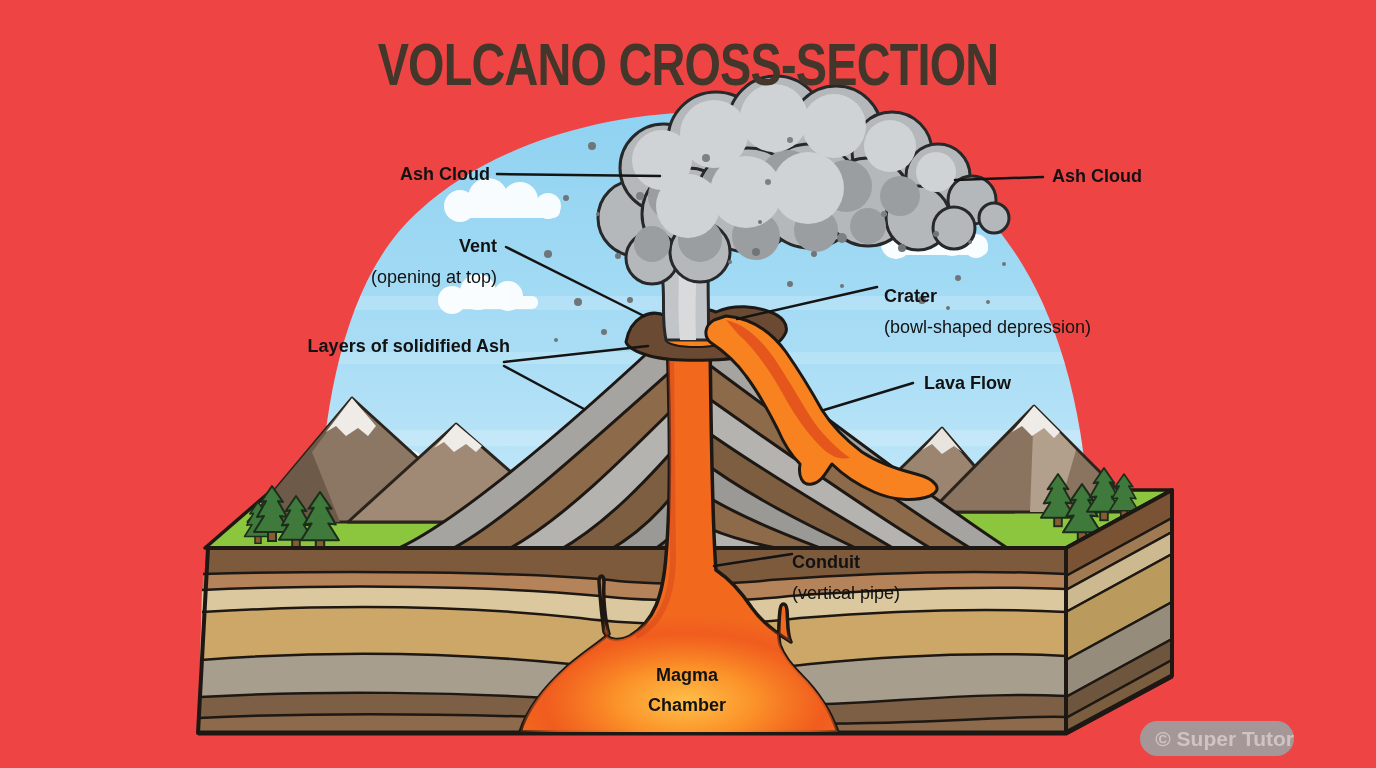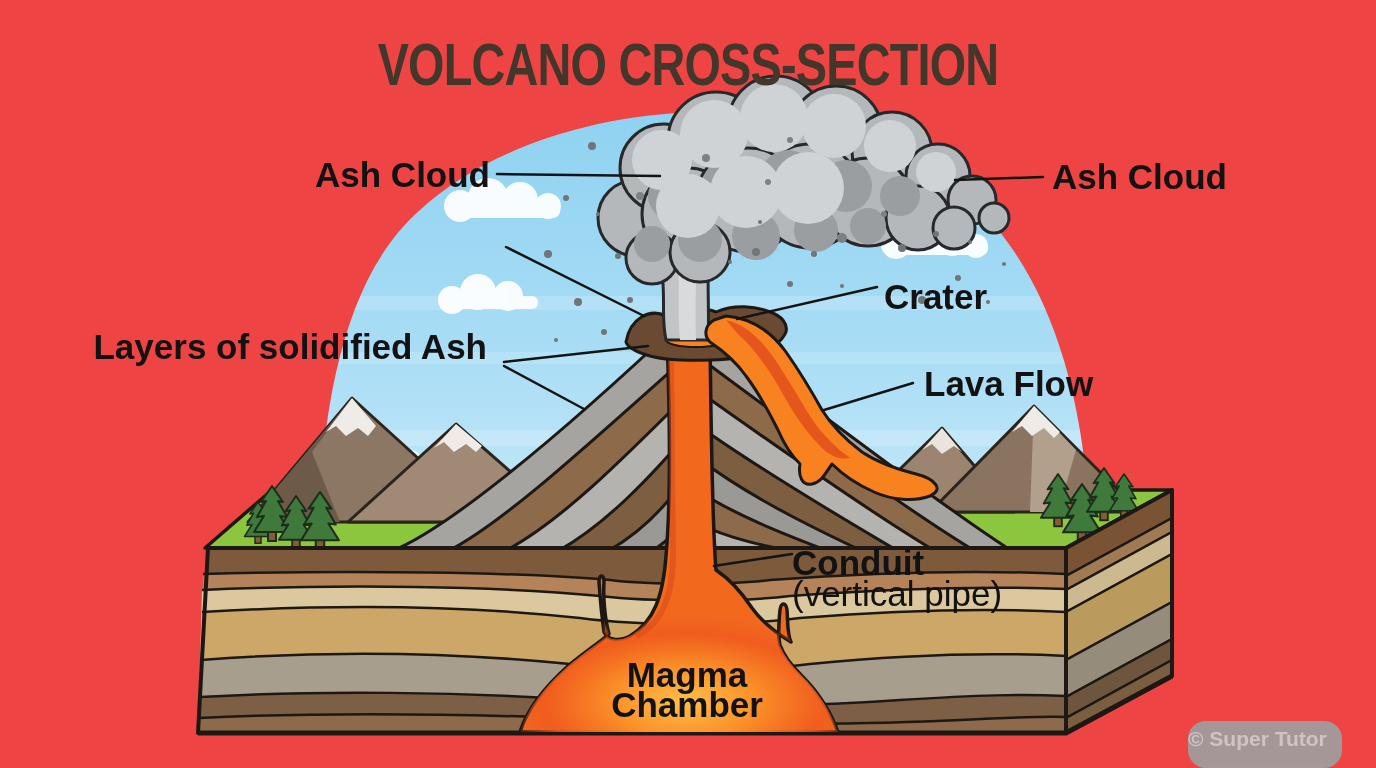--- a/index.html
+++ b/index.html
@@ -1,30 +1,30 @@
 <!DOCTYPE html>
 <html><head>
 <meta charset="utf-8">
 <style>
   html,body{margin:0;padding:0;background:#ffffff;}
   #stage{position:relative;width:1376px;height:768px;background:#ef4444;overflow:hidden;
          font-family:"Liberation Sans","DejaVu Sans",sans-serif;}
   #art{position:absolute;left:0;top:0;}
-  .lbl{position:absolute;color:#121212;font-size:35px;line-height:31px;white-space:nowrap;}
+  .lbl{position:absolute;color:#121212;font-size:18px;line-height:31px;white-space:nowrap;}
   .b{font-weight:bold;}
   .r{font-weight:normal;}
   .ta-r{text-align:right;}
   .ta-l{text-align:left;}
   .ta-c{text-align:center;}
   #title{position:absolute;left:0;right:0;top:30px;text-align:center;
          font-weight:bold;font-size:60px;color:#43362a;letter-spacing:-1px;
          transform:scaleX(0.78);transform-origin:center;}
-  #watermark{position:absolute;left:1188px;top:721px;width:154px;height:47px;
+  #watermark{position:absolute;left:1140px;top:721px;width:154px;height:35px;
              background:#9f9f9f;opacity:0.92;border-radius:18px;color:#cecece;
-             font-weight:bold;font-size:21px;line-height:35px;text-align:left;}
+             font-weight:bold;font-size:21px;line-height:35px;text-align:right;}
   #magma-label{transform:translateX(-50%);line-height:30px;text-align:center;}
 </style>
 </head>
 <body>
 
 <div id="stage">
 
 <svg id="art" width="1376" height="768" viewBox="0 0 1376 768">
   <defs>
     <radialGradient id="magmaGrad" cx="0.5" cy="0.5" r="0.5">
@@ -287,26 +287,31 @@
     <line x1="792" y1="554" x2="714" y2="566"></line>
   </g>
 </svg>
 
 <div id="title">VOLCANO CROSS-SECTION</div>
 
 <div class="lbl b ta-r" style="right:886px;top:159px;">Ash Cloud</div>
 
 <div class="lbl b ta-l" style="left:1052px;top:161px;">Ash Cloud</div>
 
+<div class="lbl ta-r" style="right:879px;top:231px;">
+  <div class="b">Vent</div>
+  <div class="r">(opening at top)</div>
+</div>
 
 <div class="lbl ta-l" style="left:884px;top:281px;">
   <div class="b">Crater</div>
-</div>
-
-<div class="lbl b ta-r" style="right:889px;top:331px;">
+  <div class="r">(bowl-shaped depression)</div>
+</div>
+
+<div class="lbl b ta-r" style="right:866px;top:331px;">
   <div>Layers of solidified Ash</div>
 </div>
 
 <div class="lbl b ta-l" style="left:924px;top:368px;text-align:right;">Lava Flow</div>
 
 <div class="lbl ta-l" style="left:792px;top:547px;">
   <div class="b">Conduit</div>
   <div class="r">(vertical pipe)</div>
 </div>
 

